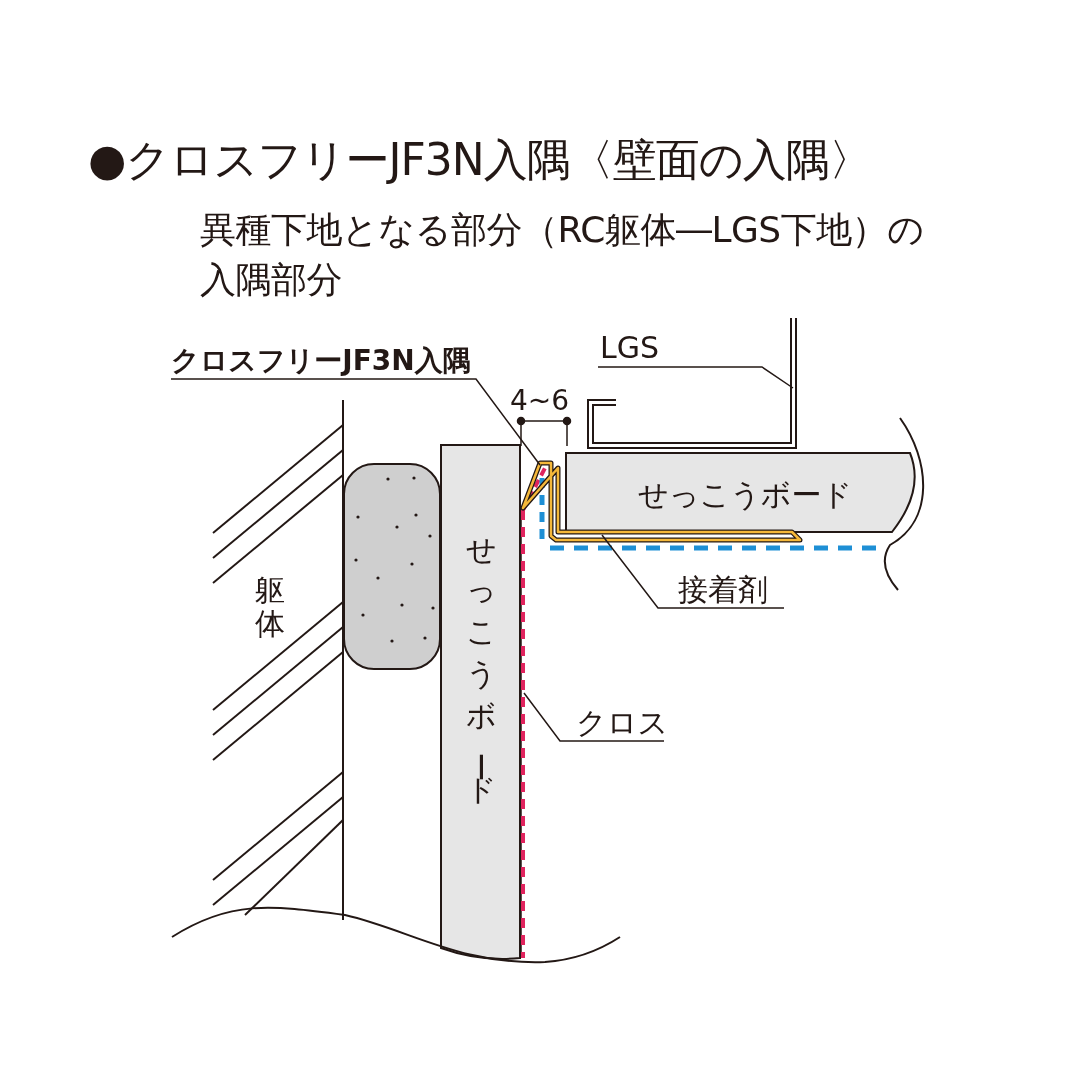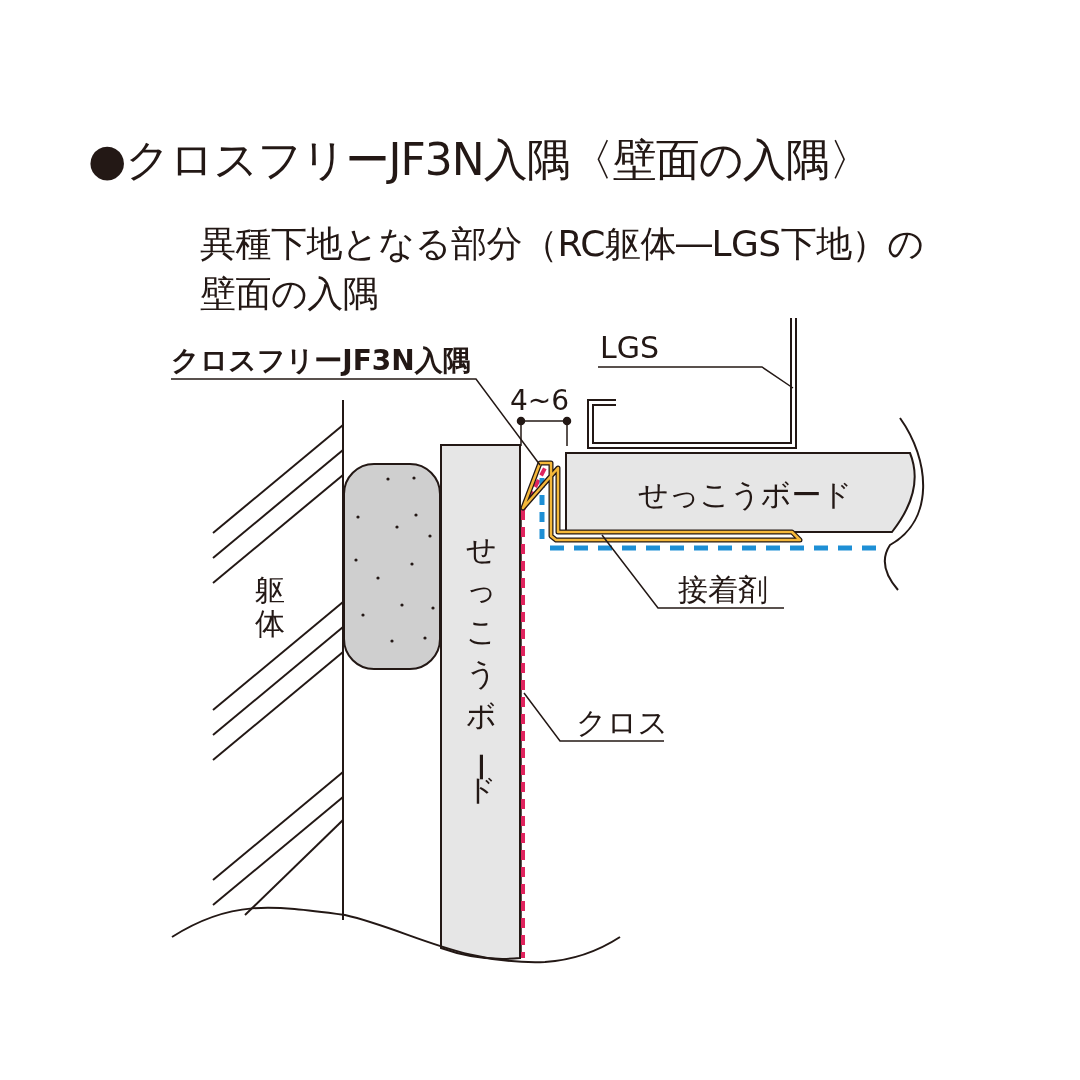--- a/index.html
+++ b/index.html
@@ -1,33 +1,33 @@
 <!DOCTYPE html>
 <html><head>
 <meta charset="utf-8">
 <style>
   html, body { margin: 0; padding: 0; background: #ffffff; }
   body { width: 1080px; height: 1080px; position: relative; overflow: hidden;
          font-family: "DejaVu Sans", "Liberation Sans", sans-serif; color: #231815; }
   .title { position: absolute; left: 88px; top: 138px; font-size: 44px; font-weight: normal;
            letter-spacing: -1px; white-space: nowrap; line-height: 1; }
-  .subtitle { position: absolute; left: 200px; font-size: 36px; white-space: nowrap; line-height: 1; letter-spacing: -0.5px; margin-top: 14px; }
+  .subtitle { position: absolute; left: 200px; font-size: 36px; white-space: nowrap; line-height: 1; letter-spacing: -0.5px; }
   .sub1 { top: 212px; }
   .sub2 { top: 262px; }
   svg.diagram { position: absolute; left: 0; top: 0; }
   svg text { font-family: "DejaVu Sans", "Liberation Sans", sans-serif; fill: #231815; }
 </style>
 </head>
 <body>
 
 <div class="title">
   <span>●</span><span>クロスフリーJF3N入隅〈壁面の入隅〉</span>
 </div>
 <div class="subtitle sub1">異種下地となる部分（RC躯体―LGS下地）の</div>
-<div class="subtitle sub2">壁面の入隅</div>
+<div class="subtitle sub2">入隅部分</div>
 
 <svg class="diagram" width="1080" height="1080" viewBox="0 0 1080 1080" xmlns="http://www.w3.org/2000/svg">
   <defs>
     <clipPath id="lowerClip">
       <path d="M0 0 H1080 V1080 H0 Z"></path>
     </clipPath>
   </defs>
 
   <g stroke="#231815" stroke-width="2" fill="none">
     <line x1="343" y1="400" x2="343" y2="920"></line>

